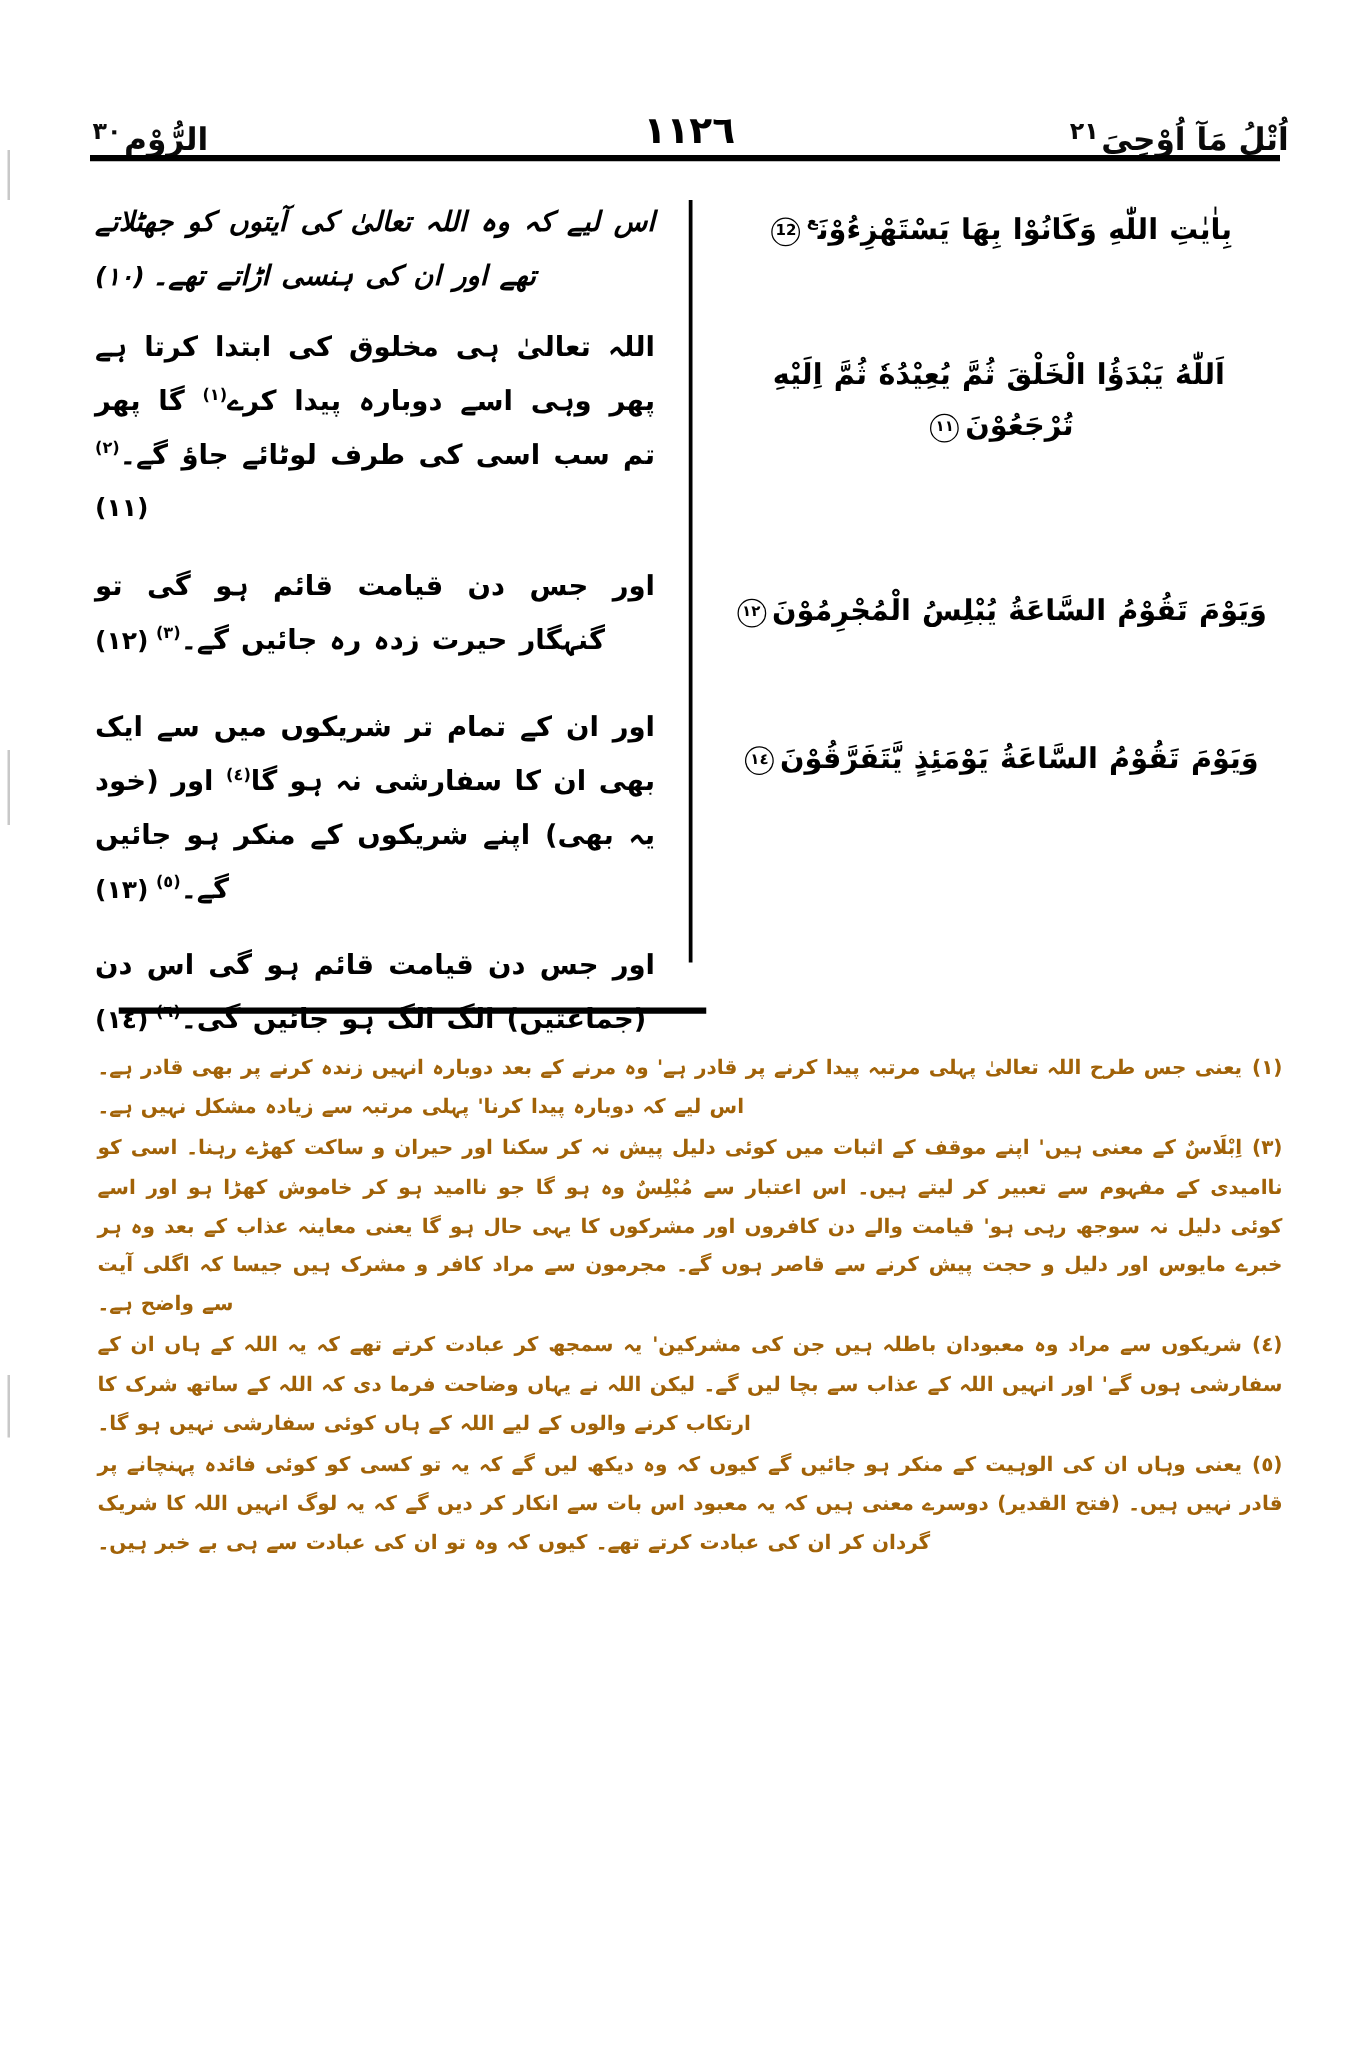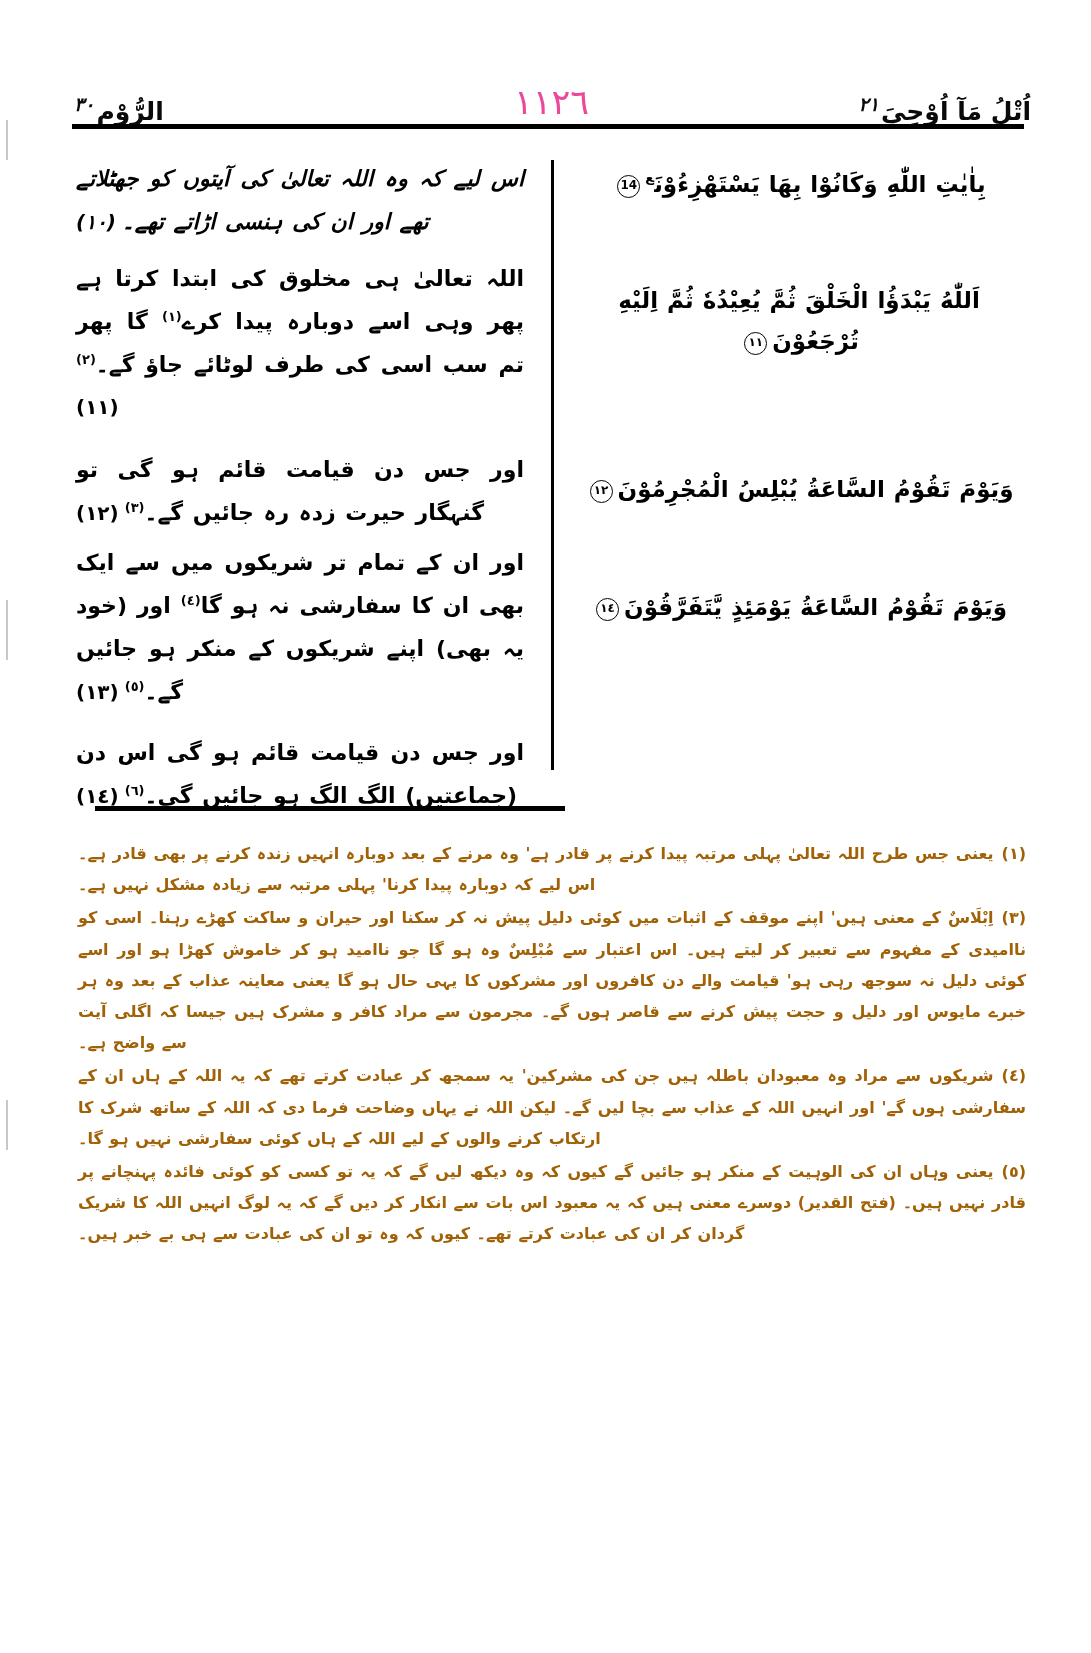--- a/index.html
+++ b/index.html
@@ -37,27 +37,26 @@
     white-space: nowrap;
     font-family: "DejaVu Sans", sans-serif;
     font-weight: 700;
     color: #0a0a0a;
     letter-spacing: -0.5px;
   }
   .header-side .num {
     font-size: 19px;
     vertical-align: super;
     margin: 0 2px;
-    font-style: italic;
   }
   .header-page-number {
-    font-size: 35px;
-    font-weight: 400;
+    font-size: 30px;
+    font-weight: 700;
     letter-spacing: 1px;
-    color: #ec4899;
+    color: #000000;
     position: absolute;
     left: 50%;
     transform: translateX(-50%);
     bottom: 2px;
   }
   .header-rule {
     position: absolute;
     top: 124px;
     left: 72px;
     width: 952px;
@@ -156,21 +155,21 @@
   
   .blk-a-10 { margin-top: 6px; }
   .blk-a-11 { margin-top: 76px; }
   .blk-a-12 { margin-top: 108px; }
   .blk-a-13 { margin-top: 54px; }
   .blk-a-14 { margin-top: 78px; }
 
   .blk-u-10 { margin-top: 0px; font-style: italic; }
   .blk-u-11 { margin-top: 14px; }
   .blk-u-12 { margin-top: 20px; }
-  .blk-u-13 { margin-top: 7px; }
+  .blk-u-13 { margin-top: 27px; }
   .blk-u-14 { margin-top: 18px; }
 
   
   .foot-rule {
     position: absolute;
     top: 806px;
     left: 95px;
     width: 470px;
     height: 5px;
     background: #000;
@@ -222,21 +221,21 @@
   </div>
   <div class="header-rule"></div>
 
   <div class="scripture">
 
     <div class="col-divider"></div>
 
     <div class="col-arabic">
 
       <div class="ayah blk-a-10">
-        <span>بِاٰیٰتِ اللّٰهِ وَکَانُوْا بِهَا یَسْتَهْزِءُوْنَ</span><span class="sajda">ع</span><span class="vnum">14</span>
+        <span>بِاٰیٰتِ اللّٰهِ وَکَانُوْا بِهَا یَسْتَهْزِءُوْنَ</span><span class="sajda">ع</span><span class="vnum">12</span>
       </div>
 
       <div class="ayah blk-a-11">
         <span>اَللّٰهُ یَبْدَؤُا الْخَلْقَ ثُمَّ یُعِیْدُهٗ ثُمَّ اِلَیْهِ تُرْجَعُوْنَ</span><span class="vnum">١١</span>
       </div>
 
       <div class="ayah blk-a-12">
         <span>وَیَوْمَ تَقُوْمُ السَّاعَةُ یُبْلِسُ الْمُجْرِمُوْنَ</span><span class="vnum">١٢</span>
       </div>
 

